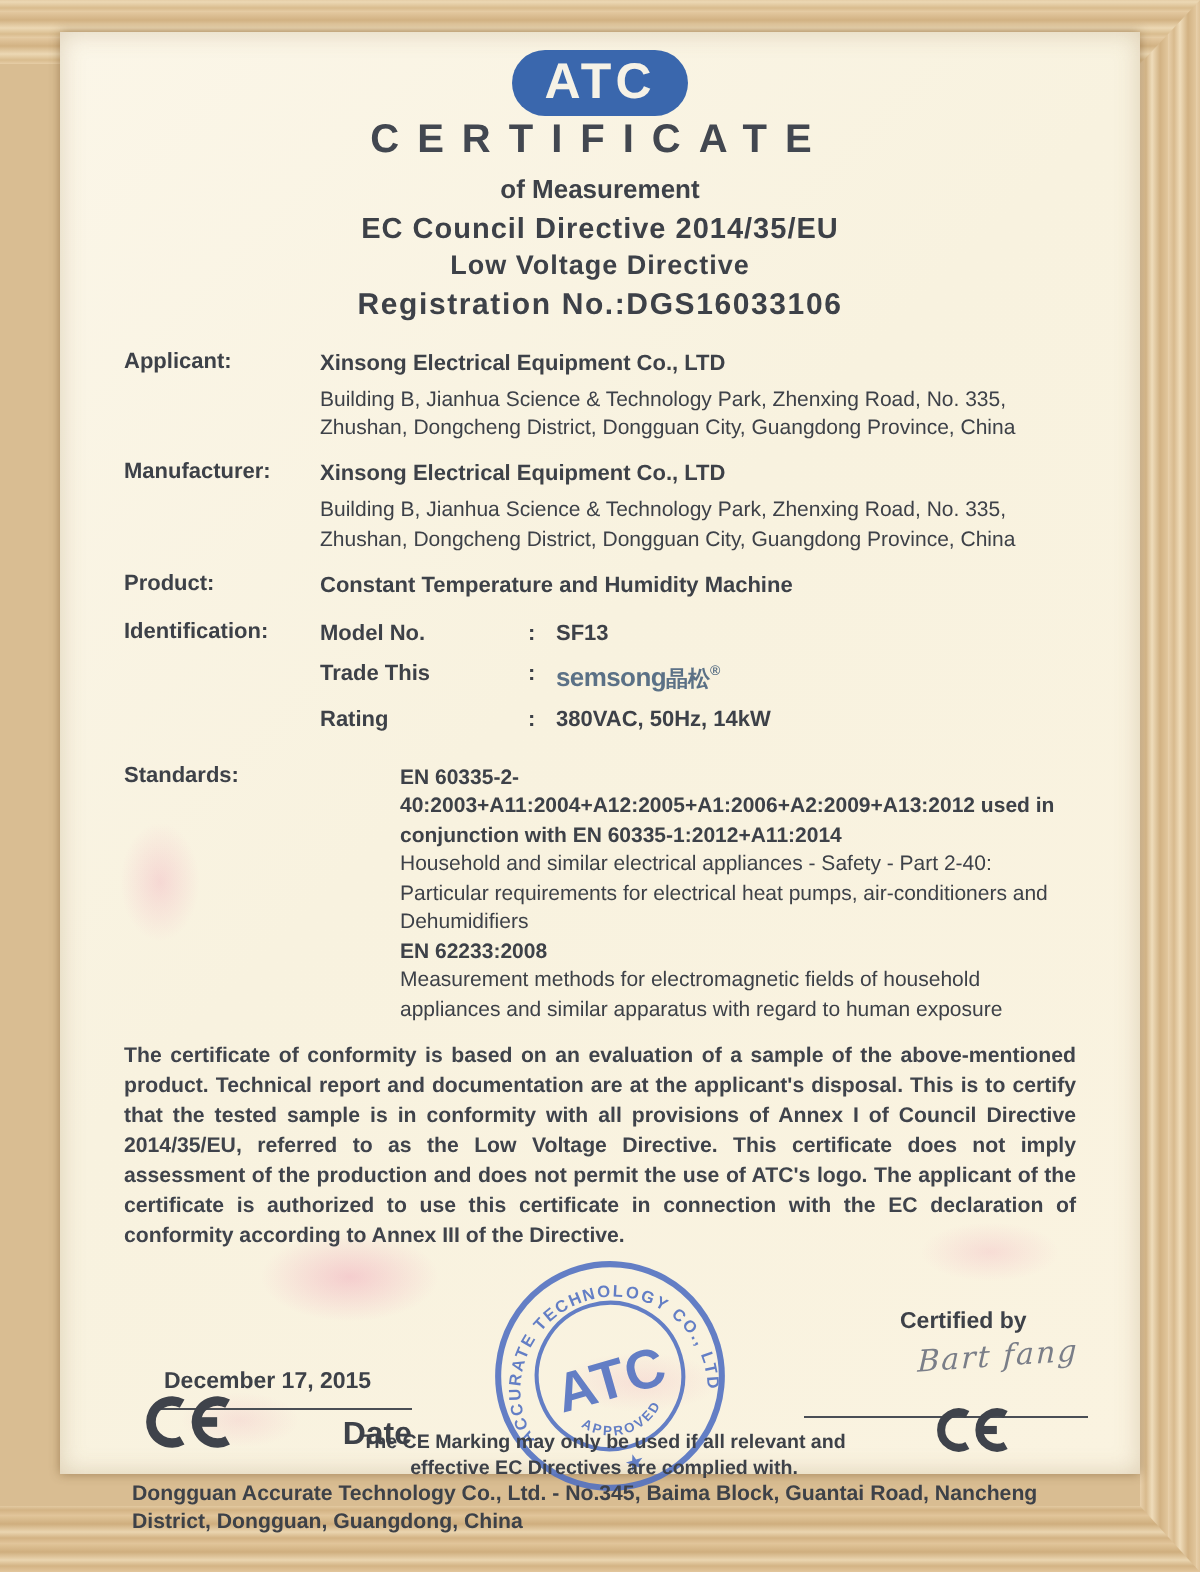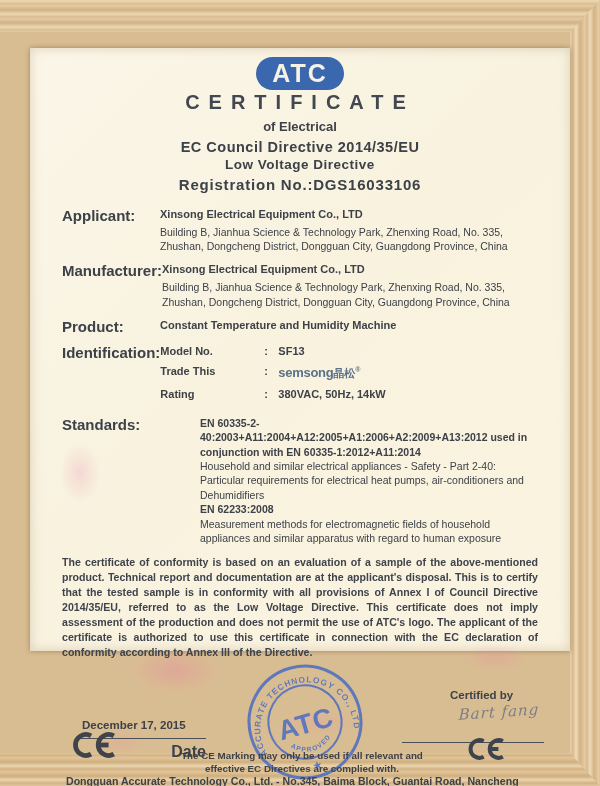--- a/index.html
+++ b/index.html
@@ -15,21 +15,21 @@
   .frame-bottom{left:0;bottom:0;width:600px;height:33px;
     background:repeating-linear-gradient(0deg,#e2c69c 0px,#d3b384 3px,#ead5b0 6px,#cfae7e 10px,#e0c498 14px);}
   .frame-left{left:0;top:0;width:30px;height:786px;
     background:repeating-linear-gradient(90deg,#e4ca a2 0px,#e4caa2 0px,#d6b88a 2px,#ecd9b6 5px,#cfb080 9px,#e0c59b 13px);
     clip-path:polygon(0 0,100% 32px,100% calc(100% - 33px),0 100%);}
   .frame-right{right:0;top:0;width:30px;height:786px;
     background:repeating-linear-gradient(90deg,#e8d0ab 0px,#d8ba8d 3px,#efdcba 6px,#d2b283 10px,#e2c79d 14px);
     clip-path:polygon(100% 0,100% 100%,0 calc(100% - 33px),0 32px);}
   
   .paper{
-    position:absolute;left:30px;top:48px;width:540px;height:603px;z-index:2;
+    position:absolute;left:30px;top:16px;width:540px;height:721px;z-index:2;
     background:linear-gradient(135deg,#fbf6e8 0%,#f8f2df 45%,#faf3e0 100%);
     box-shadow:inset 0 0 12px rgba(150,115,70,.28), 0 0 5px rgba(90,60,20,.45);
     color:#3d4148;
   }
   .smudge{position:absolute;border-radius:50%;pointer-events:none;z-index:3;}
   .content{position:relative;z-index:4;padding:6px 32px 0 32px;}
   .center{text-align:center;}
   
   .logo-pill{
     width:88px;height:33px;margin:3px auto 0 auto;border-radius:17px;
@@ -37,21 +37,21 @@
     display:flex;align-items:center;justify-content:center;
   }
   .title{font-size:20px;font-weight:bold;letter-spacing:9px;color:#424750;margin-top:1px;}
   .subtitle{font-size:13px;font-weight:bold;margin-top:5px;}
   .directive{font-size:14.5px;font-weight:bold;letter-spacing:.5px;margin-top:5px;}
   .directive2{font-size:13.5px;font-weight:bold;letter-spacing:.5px;margin-top:2px;}
   .registration{font-size:15px;font-weight:bold;letter-spacing:.8px;margin-top:4px;}
   
   .rows{margin-top:14px;}
   .frow{display:flex;margin-bottom:9px;}
-  .flabel{flex:0 0 98px;font-size:15px;font-weight:bold;}
+  .flabel{flex:0 0 98px;font-size:11px;font-weight:bold;}
   .fvalue{flex:1;font-size:10.5px;line-height:1.36;}
   .fname{font-size:11px;font-weight:bold;margin-bottom:3px;}
   .ident-row{display:flex;margin-bottom:5px;}
   .ident-label{flex:0 0 104px;font-size:11px;font-weight:bold;}
   .ident-colon{flex:0 0 14px;font-size:11px;font-weight:bold;}
   .ident-value{font-size:11px;font-weight:bold;}
   .brandmark{color:#5b7186;font-weight:bold;font-size:13px;letter-spacing:-0.3px;}
   .brandmark .cjk{font-size:11px;letter-spacing:0;}
   .brandmark sup{font-size:7px;}
   .std-bold{font-weight:bold;}
@@ -93,21 +93,21 @@
   <div class="smudge" style="left:430px;top:595px;width:70px;height:30px;background:radial-gradient(ellipse,rgba(235,120,165,.18),rgba(235,120,165,0) 70%);"></div>
   <div class="smudge" style="left:250px;top:660px;width:80px;height:30px;background:radial-gradient(ellipse,rgba(235,120,165,.15),rgba(235,120,165,0) 70%);"></div>
   <div class="smudge" style="left:60px;top:680px;width:60px;height:28px;background:radial-gradient(ellipse,rgba(235,120,165,.14),rgba(235,120,165,0) 70%);"></div>
 
   <div class="content">
 
     <div class="logo-pill">
       <span>ATC</span>
     </div>
     <div class="title center">CERTIFICATE</div>
-    <div class="subtitle center">of Electrical</div>
+    <div class="subtitle center">of Measurement</div>
     <div class="directive center">EC Council Directive 2014/35/EU</div>
     <div class="directive2 center">Low Voltage Directive</div>
     <div class="registration center">Registration No.:DGS16033106</div>
 
     <div class="rows">
       <div class="frow">
         <div class="flabel">Applicant:</div>
         <div class="fvalue">
           <div class="fname">Xinsong Electrical Equipment Co., LTD</div>
           <div>Building B, Jianhua Science &amp; Technology Park, Zhenxing Road, No. 335, Zhushan, Dongcheng District, Dongguan City, Guangdong Province, China</div>

